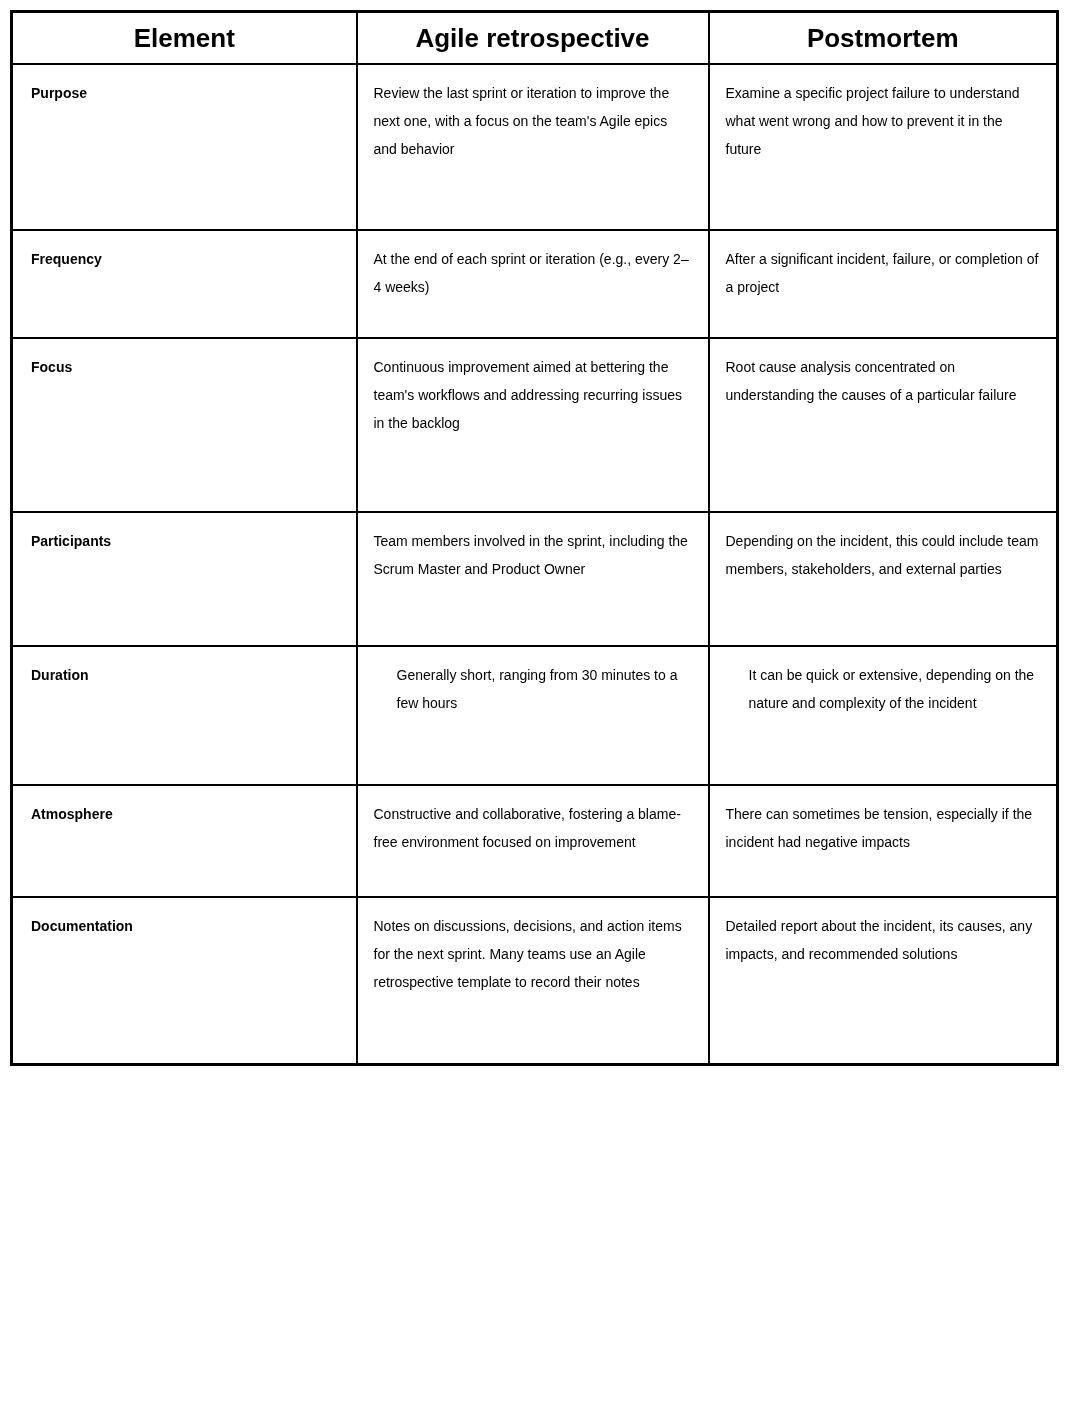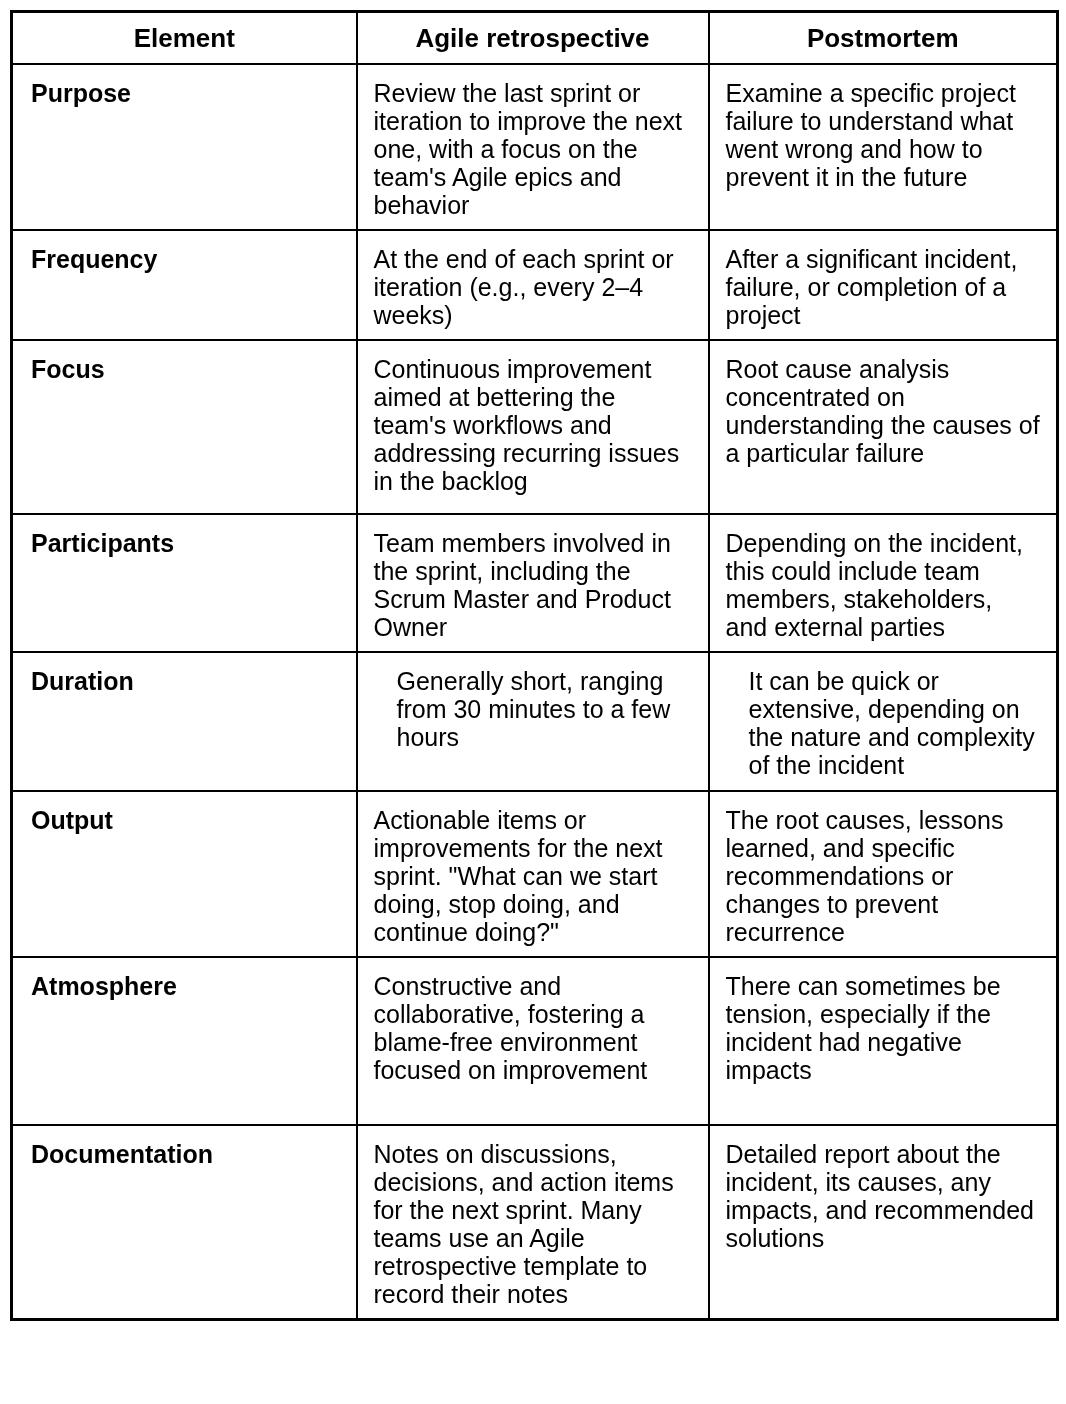--- a/index.html
+++ b/index.html
@@ -20,21 +20,21 @@
     border-collapse: collapse;
     width: 1046px;
     table-layout: fixed;
     border: 3px solid #000000;
   }
   table.compare col.c1 { width: 345px; }
   table.compare col.c2 { width: 352px; }
   table.compare col.c3 { width: 349px; }
   table.compare th, table.compare td {
     border: 2px solid #000000;
-    font-size: 25px;
+    font-size: 14px;
     line-height: 28px;
     vertical-align: top;
     box-sizing: border-box;
     overflow: hidden;
   }
   table.compare thead th {
     font-weight: bold;
     text-align: center;
     vertical-align: middle;
     height: 52px;
@@ -97,25 +97,20 @@
         <td class="rowlabel">Participants</td>
         <td>Team members involved in the sprint, including the Scrum Master and Product Owner</td>
         <td>Depending on the incident, this could include team members, stakeholders, and external parties</td>
       </tr>
       <tr>
         <td class="rowlabel">Duration</td>
         <td>Generally short, ranging from 30 minutes to a few hours</td>
         <td>It can be quick or extensive, depending on the nature and complexity of the incident</td>
       </tr>
       <tr>
-        <td class="rowlabel">Output</td>
-        <td>Actionable items or improvements for the next sprint. "What can we start doing, stop doing, and continue doing?"</td>
-        <td>The root causes, lessons learned, and specific recommendations or changes to prevent recurrence</td>
-      </tr>
-      <tr>
         <td class="rowlabel">Atmosphere</td>
         <td>Constructive and collaborative, fostering a blame-free environment focused on improvement</td>
         <td>There can sometimes be tension, especially if the incident had negative impacts</td>
       </tr>
       <tr>
         <td class="rowlabel">Documentation</td>
         <td>Notes on discussions, decisions, and action items for the next sprint. Many teams use an Agile retrospective template to record their notes</td>
         <td>Detailed report about the incident, its causes, any impacts, and recommended solutions</td>
       </tr>
     </tbody>

